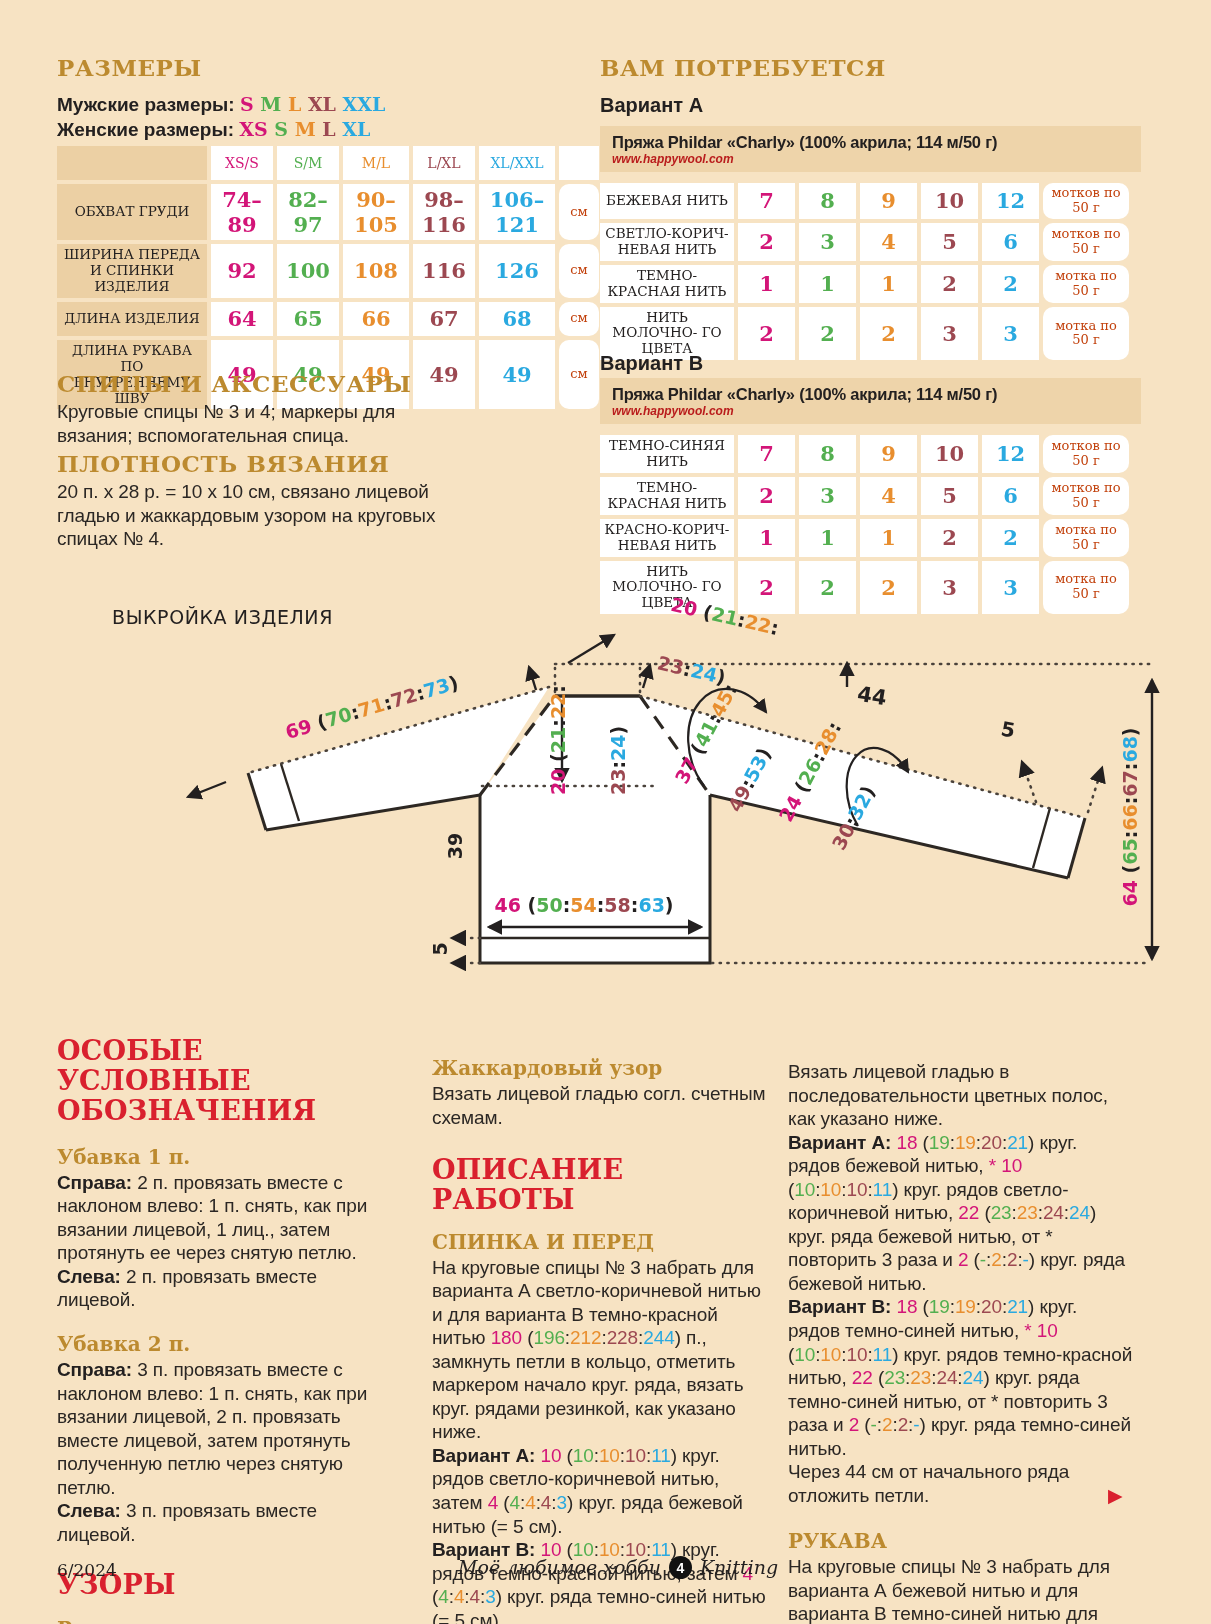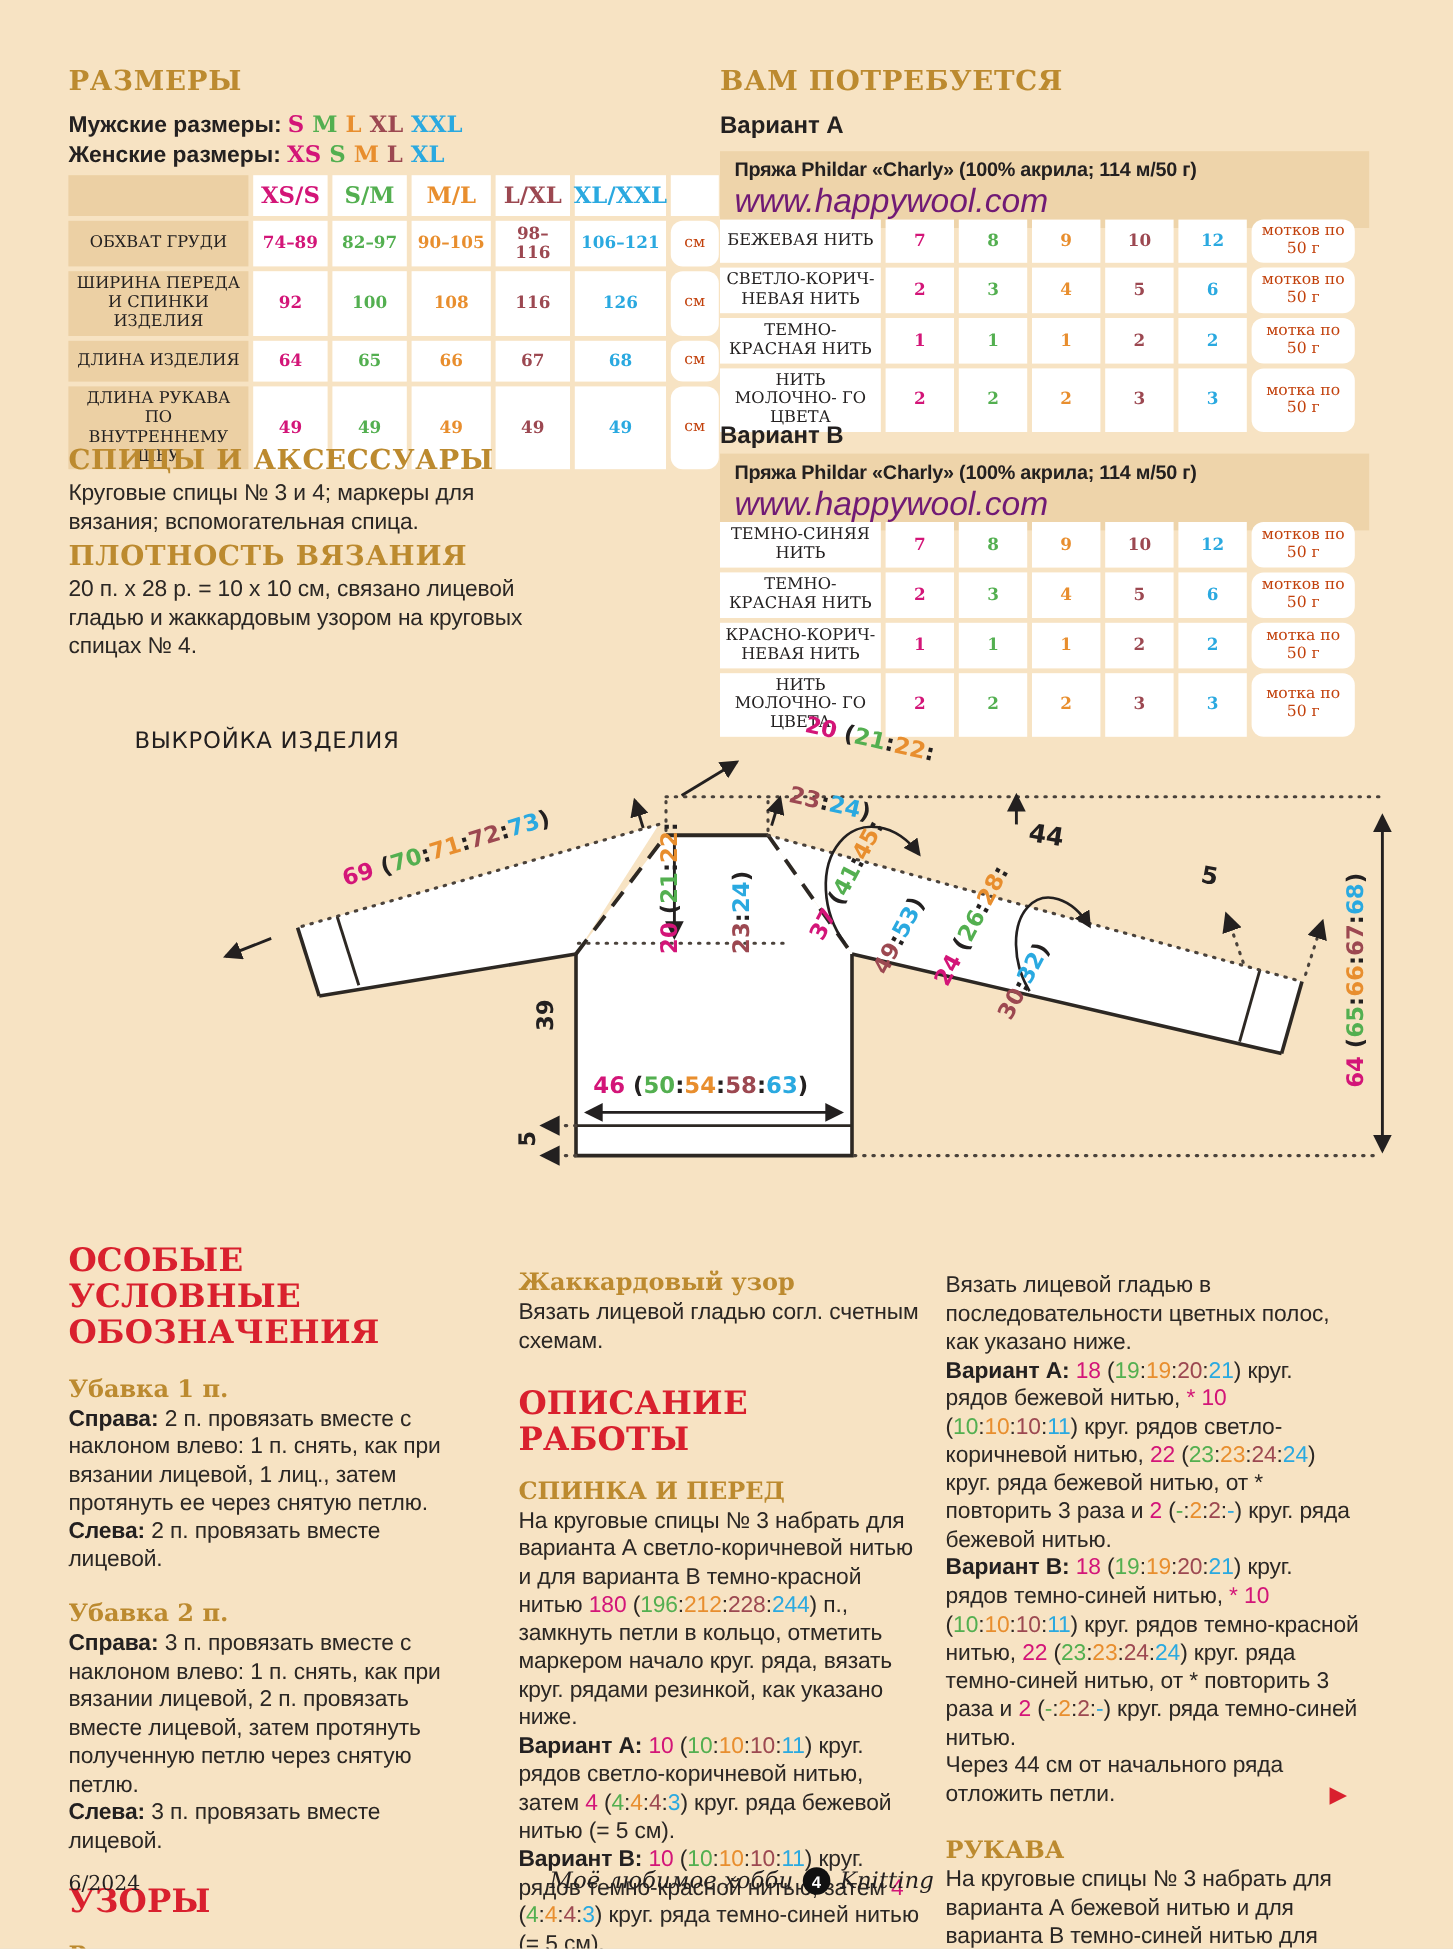--- a/index.html
+++ b/index.html
@@ -19,28 +19,28 @@
   .szline .s1,.szline .s2,.szline .s3,.szline .s4,.szline .s5{font-family:"DejaVu Serif",serif;}
   
   .gtable{display:grid;gap:4px;}
   .sizes-grid{grid-template-columns:150px 62px 62px 66px 62px 76px 40px;width:548px;}
   .yarn-grid{grid-template-columns:134px 57px 57px 57px 57px 57px 86px;width:541px;}
   .trow{display:contents;}
   .tcell{background:#fff;display:flex;align-items:center;justify-content:center;min-height:34px;
          text-align:center;padding:3px 4px;box-sizing:border-box;}
   .tlabel{font-family:"DejaVu Serif",serif;font-size:13.5px;line-height:1.18;color:#232020;}
   .sizes-grid .tlabel{background:#ecd0a4;}
-  .tval{font-family:"DejaVu Serif",serif;font-weight:700;font-size:14px;}
-  .thead{font-family:"DejaVu Serif",serif;font-weight:700;font-size:19px;background:#fff;}
+  .tval{font-family:"DejaVu Serif",serif;font-weight:700;font-size:21px;}
+  .thead{font-family:"DejaVu Serif",serif;font-weight:400;font-size:14px;background:#fff;}
   .tunit{font-family:"DejaVu Serif",serif;font-size:13px;line-height:1.15;color:#c2410c;border-radius:10px;}
   .tempty{background:#ecd0a4;}
   .tempty-w{background:#fff;}
   .yarnbar{background:#eed4aa;padding:7px 12px 6px 12px;box-sizing:border-box;width:541px;}
   .yarnbar .l1{font-size:16.5px;font-weight:700;color:#232020;letter-spacing:-0.2px;}
-  .yarnbar .l2{font-size:28px;font-weight:400;font-style:italic;color:#701a75;}
+  .yarnbar .l2{font-size:12px;font-weight:700;font-style:italic;color:#b91c1c;}
   .varlabel{font-size:20px;font-weight:700;color:#232020;}
   
   #diagram{position:absolute;left:100px;top:590px;width:1060px;height:400px;}
   #diagram svg{position:absolute;left:0;top:0;}
   .dl{position:absolute;font-family:"DejaVu Sans",sans-serif;font-weight:700;font-size:19px;
       white-space:pre;line-height:1.05;color:#232020;transform-origin:center;}
   .dl .ln{display:block;}
   .dbody{font-size:17.5px;line-height:1.3;text-align:center;letter-spacing:-0.2px;}
   
   .footer-issue{font-family:"DejaVu Serif",serif;font-size:17px;color:#232020;}

